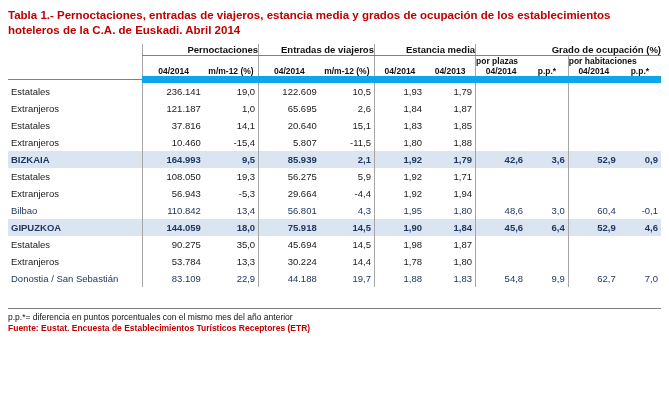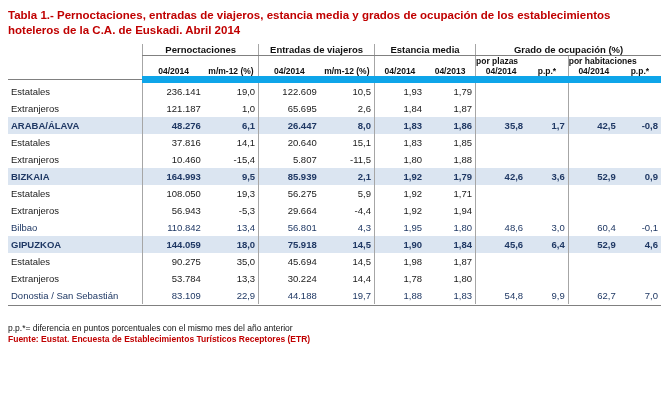--- a/index.html
+++ b/index.html
@@ -28,21 +28,21 @@
   }
   table.main th, table.main td{
     padding:0;
     vertical-align:bottom;
   }
 
   
   .hdr-top th{
     font-weight:bold;
     font-size:9.5px;
-    text-align:center;
+    text-align:right;
     padding:2px 2px 1px 2px;
     border-bottom:1px solid #808080;
     color:#111;
   }
   .hdr-top th.blank{border-bottom:none;}
   .hdr-sub th{
     font-weight:bold;
     font-size:8.5px;
     text-align:center;
     padding:1px 2px 2px 2px;
@@ -74,23 +74,23 @@
   tr.group td{
     font-weight:bold;
     color:#1f3864;
     background:#dbe5f1;
   }
   tr.group td.lbl{color:#1f3864;}
   tr.sub td{color:#1f3864;}
   tr.sub td.lbl{color:#1f3864;}
 
   .footer{
-    margin-top:1px;
+    margin-top:21px;
     border-top:1px solid #808080;
-    padding-top:17px;
+    padding-top:3px;
     font-size:8.5px;
     line-height:11px;
   }
   .footer .f1{color:#111;}
   .footer .f2{color:#c00000;font-weight:bold;}
 </style>
 </head>
 <body>
 
 <div class="page">
@@ -163,33 +163,20 @@
           <td>1,0</td>
           <td class="sepL">65.695</td>
           <td>2,6</td>
           <td class="sepL">1,84</td>
           <td>1,87</td>
           <td class="sepL"></td>
           <td></td>
           <td class="sepL"></td>
           <td></td>
         </tr>
-        <tr class="row group">
-          <td class="lbl">ARABA/ÁLAVA</td>
-          <td class="sepL">48.276</td>
-          <td>6,1</td>
-          <td class="sepL">26.447</td>
-          <td>8,0</td>
-          <td class="sepL">1,83</td>
-          <td>1,86</td>
-          <td class="sepL">35,8</td>
-          <td>1,7</td>
-          <td class="sepL">42,5</td>
-          <td>-0,8</td>
-        </tr>
         <tr class="row plain">
           <td class="lbl">Estatales</td>
           <td class="sepL">37.816</td>
           <td>14,1</td>
           <td class="sepL">20.640</td>
           <td>15,1</td>
           <td class="sepL">1,83</td>
           <td>1,85</td>
           <td class="sepL"></td>
           <td></td>

